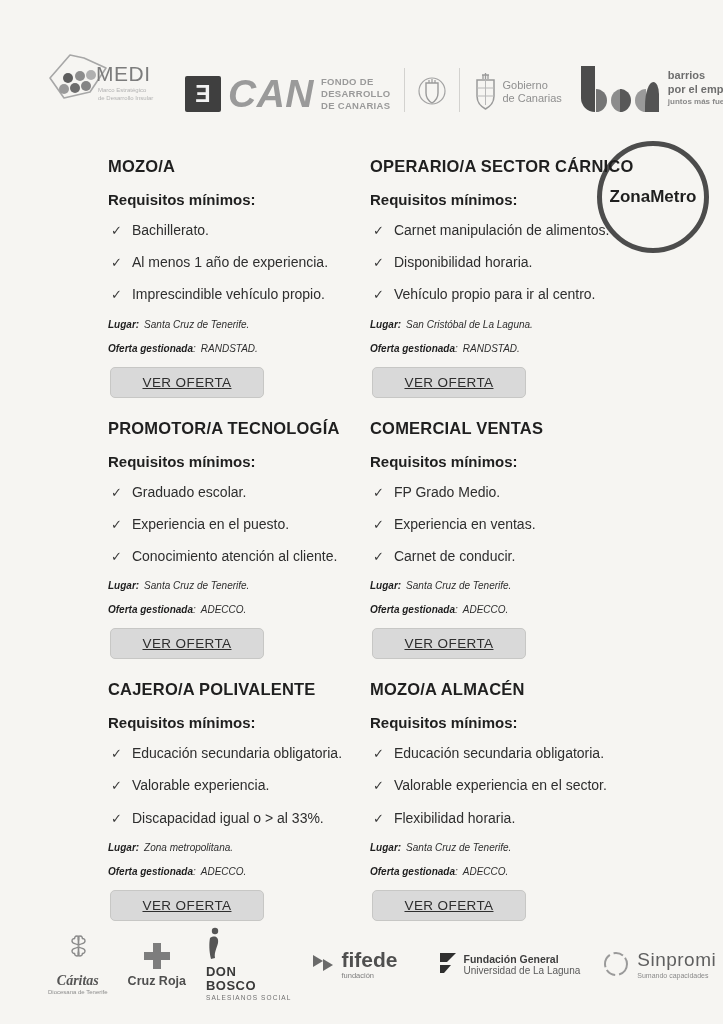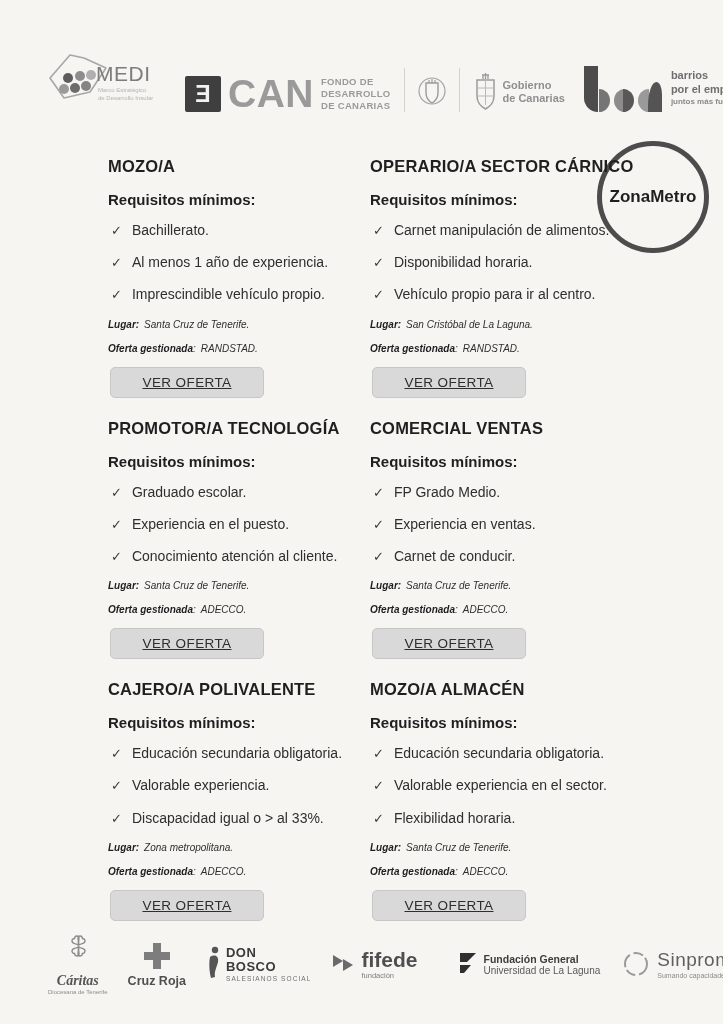--- a/index.html
+++ b/index.html
@@ -14,26 +14,26 @@
   .header { position:absolute; top:40px; left:44px; right:30px; height:72px;
             display:flex; align-items:flex-end; gap:13px; }
   .medi { position:relative; width:128px; height:66px; flex:0 0 auto; }
   .medi svg { position:absolute; left:0; top:2px; }
   .medi-name { position:absolute; left:52px; top:16px; font-size:21px; color:#7c7c7c; letter-spacing:0.5px; }
   .medi-sub { position:absolute; left:54px; top:40px; font-size:6px; color:#b3b3b3; line-height:1.35; width:74px; }
   .fdcan { display:flex; align-items:center; gap:7px; flex:0 0 auto; }
   .fd-square { width:36px; height:36px; background:#3f3f3f; border-radius:2px;
                display:flex; align-items:center; justify-content:center;
                color:#f2f2f2; font-size:23px; font-weight:700; }
-  .fd-can { font-size:39px; font-weight:700; color:#9a9a9a; line-height:0.9; letter-spacing:0.5px; }
+  .fd-can { font-size:39px; font-weight:700; color:#9a9a9a; line-height:0.9; letter-spacing:0.5px;font-style:italic; }
   .fd-lines { font-size:9.5px; font-weight:700; color:#9a9a9a; line-height:1.25; letter-spacing:0.3px; }
   .vdiv { width:1px; height:44px; background:#d3d2cf; flex:0 0 auto; }
   .crest { flex:0 0 auto; }
   .gob { display:flex; align-items:center; gap:5px; flex:0 0 auto; }
-  .gob-text { font-size:11px; font-weight:700; color:#8f8f8f; line-height:1.2; }
+  .gob-text { font-size:11px; font-weight:400; color:#8f8f8f; line-height:1.2; }
   .bxe { display:flex; align-items:center; gap:9px; flex:0 0 auto; margin-left:6px; }
   .bxe-shapes { display:flex; align-items:flex-end; height:48px; }
   .bs1 { width:14px; height:46px; background:#4c4c4c; border-radius:0 0 0 16px; }
   .bs2 { width:11px; height:23px; background:#757575; border-radius:0 100% 100% 0 / 0 50% 50% 0; margin-left:1px; }
   .bs3 { width:11px; height:23px; background:#8c8c8c; border-radius:100% 0 0 100% / 50% 0 0 50%; margin-left:4px; }
   .bs4 { width:11px; height:23px; background:#585858; border-radius:0 100% 100% 0 / 0 50% 50% 0; margin-left:-2px; }
   .bs5 { width:11px; height:23px; background:#9a9a9a; border-radius:100% 0 0 100% / 50% 0 0 50%; margin-left:4px; }
   .bs6 { width:14px; height:30px; background:#545454; border-radius:60% 40% 0 0 / 80% 40% 0 0; margin-left:-1px; }
   .bxe-text { font-size:11px; font-weight:700; color:#6e6e6e; line-height:1.25; }
   .bxe-text .small { font-size:8px; font-weight:700; color:#8a8a8a; }
@@ -61,21 +61,21 @@
                 display:flex; flex-direction:row; align-items:center; justify-content:center;
                 font-size:17px; font-weight:700; color:#1f1f1f; line-height:1.6; }
   
   .footer { position:absolute; left:48px; right:24px; top:928px; height:72px;
             display:flex; align-items:center; gap:20px; }
   .partner { display:flex; flex-direction:column; align-items:center; flex:0 0 auto; }
   .caritas-name { font-family:"Liberation Serif", serif; font-weight:700; font-style:italic;
                   font-size:14px; color:#555; margin-top:14px; }
   .caritas-sub { font-size:6px; color:#8d8d8d; }
   .cr-name { font-size:12.5px; font-weight:700; color:#4f4f4f; margin-top:3px; }
-  .db { flex-direction:row; align-items:flex-start; gap:4px; }
+  .db { flex-direction:column; align-items:flex-start; gap:4px; }
   .db-text { font-size:13px; font-weight:800; color:#3a3a3a; line-height:1.05; letter-spacing:0.5px; }
   .db-sub { font-size:6.5px; color:#6f6f6f; letter-spacing:1.1px; margin-top:2px; }
   .fifede { flex-direction:row; align-items:center; gap:4px; }
   .fifede-text { font-size:21px; font-weight:600; color:#4f4f4f; line-height:1; }
   .fifede-sub { font-size:7.5px; color:#7d7d7d; margin-top:1px; }
   .fgull { flex-direction:row; align-items:center; gap:6px; }
   .fg-l1 { font-size:10.5px; font-weight:700; color:#3d3d3d; }
   .fg-l2 { font-size:10px; color:#5a5a5a; }
   .sinpromi { flex-direction:row; align-items:center; gap:5px; }
   .sp-name { font-size:19px; color:#5f5f5f; letter-spacing:0.5px; }

